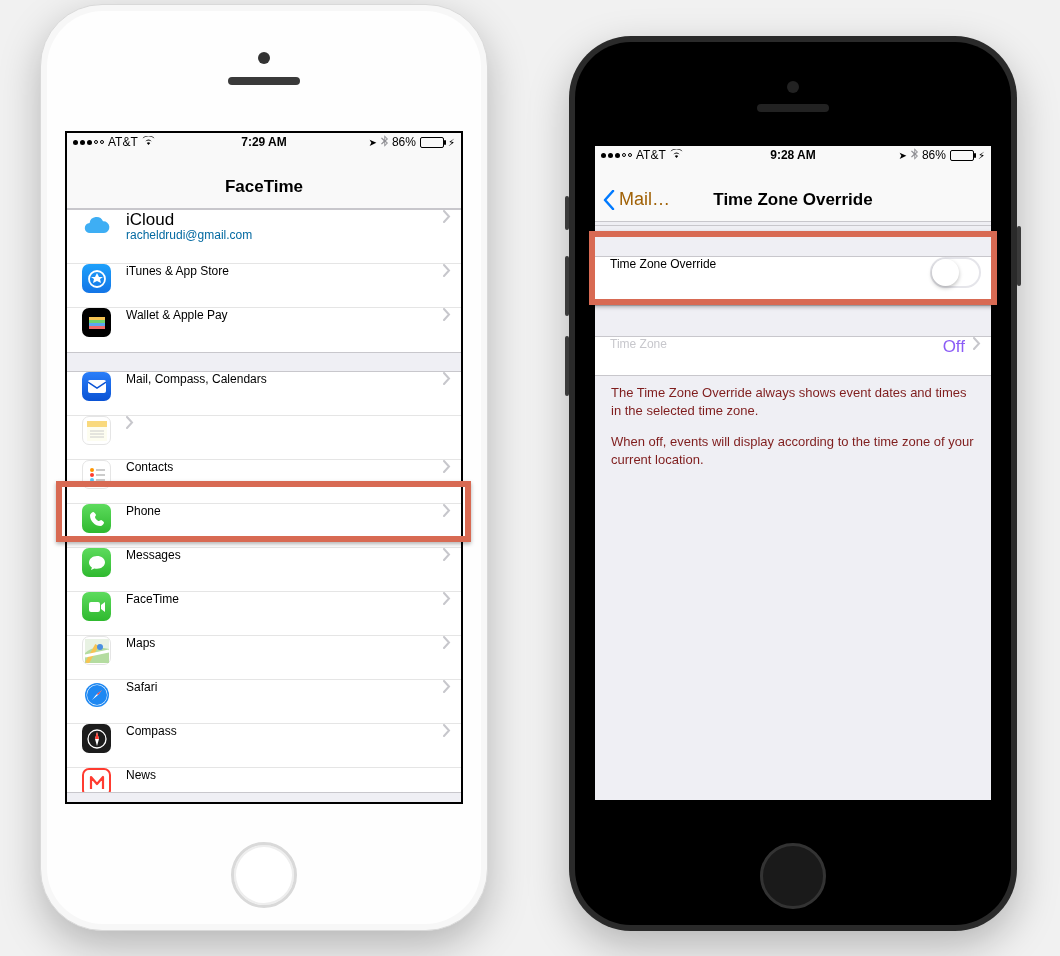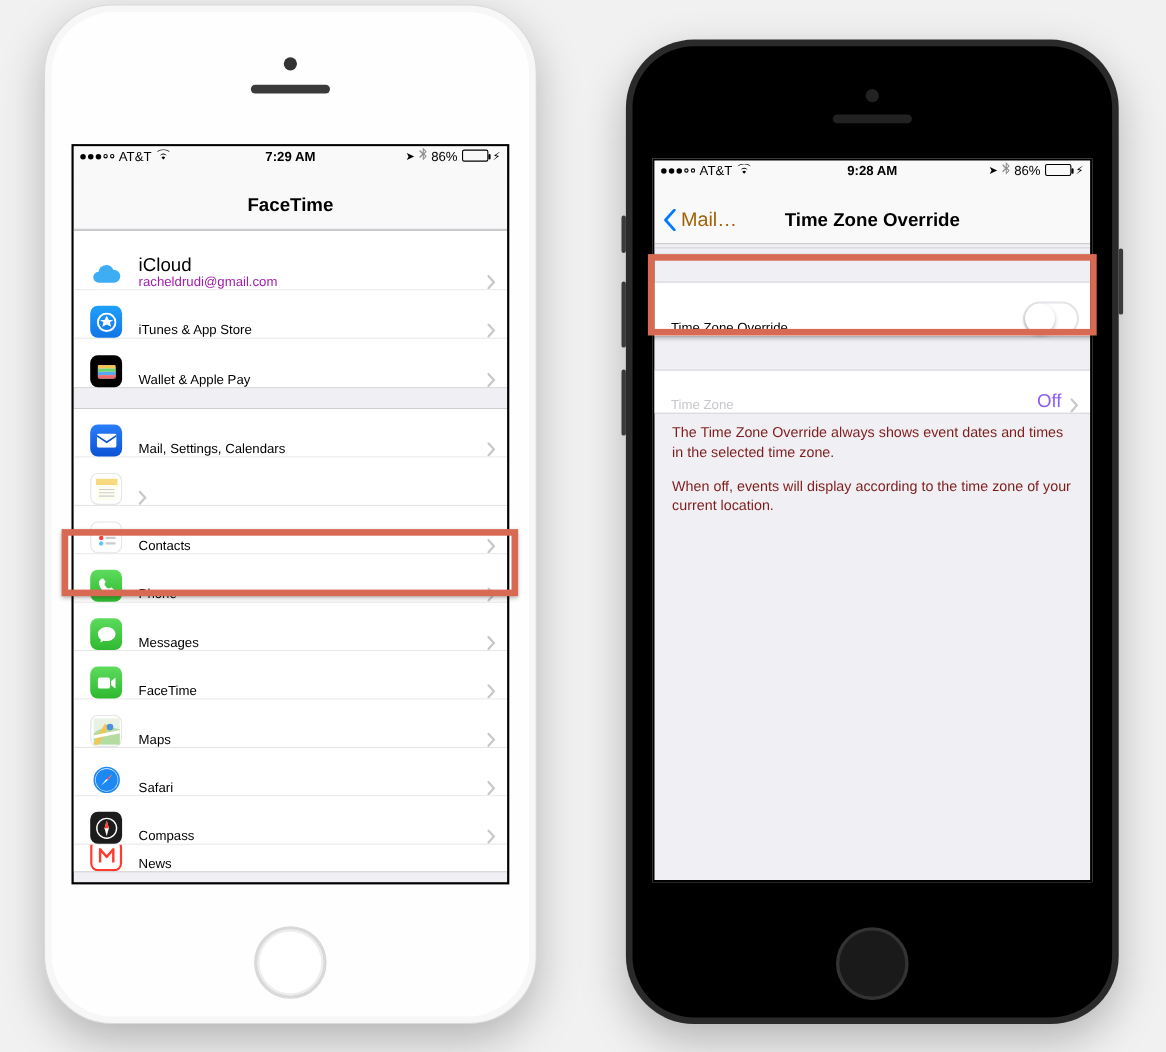--- a/index.html
+++ b/index.html
@@ -117,30 +117,30 @@
   .nav-back {
     position:absolute; left:8px; top:0; bottom:0;
     display:flex; align-items:center; color:#a16207; font-size:18px;
   }
   .nav-back svg { width:12px; height:20px; }
 
   
   .section-gap { height:18px; background:#efeff4; }
   .group { background:#fff; border-top:1px solid #c8c7cc; border-bottom:1px solid #c8c7cc;}
   .row {
-    display:flex; align-items:flex-end; height:44px;
+    display:flex; align-items:flex-start; height:44px;
     padding-left:15px; padding-right:10px;
     border-bottom:1px solid #e5e5e5;
     background:#fff;
     position:relative;
   }
   .row:last-child { border-bottom:none; }
   .row .appicon { width:29px; height:29px; border-radius:7px; margin-right:15px; flex-shrink:0; display:flex; align-items:center; justify-content:center;}
   .row .label { font-size:12px; flex:1; color:#000;}
-  .row .sublabel { display:block; font-size:12px; color:#a21caf; margin-top:-2px;}
+  .row .sublabel { display:block; font-size:12px; color:#0369a1; margin-top:-2px;}
   .row .labelblock { display:flex; flex-direction:column; justify-content:center; flex:1;}
   .row .chev { color:#c7c7cc; }
   .row .chev svg{ width:8px; height:13px; display:block;}
   .row.tall { height:54px; }
   .row.halfcut { height:24px; overflow:hidden;}
   .row .value { font-size:17px; color:#8e8e93; margin-right:8px;}
   .row.dim .label, .row.dim .chev { color:#c7c7cc;}
   .row.dim .value { color:#8b5cf6;}
 
   .toggle {
@@ -277,21 +277,21 @@
       <div class="section-gap"></div>
 
       <div class="group">
         <div class="row">
           <span class="appicon ic-mail">
             <svg width="18" height="13" viewBox="0 0 18 13">
                 <rect width="18" height="13" rx="2" fill="#fff"></rect>
                 <path d="M0 2l9 6 9-6" stroke="#0a53d4" stroke-width="1.5" fill="none"></path>
               </svg>
           </span>
-          <span class="label">Mail, Settings, Calendars</span>
+          <span class="label">Mail, Compass, Calendars</span>
           <span class="chev">
               <svg viewBox="0 0 8 13">
                 <path d="M1 1l5 5.5L1 12" stroke="#c7c7cc" stroke-width="2" fill="none" stroke-linecap="round"></path>
               </svg>
             </span>
         </div>
         <div class="row">
           <span class="appicon ic-notes">
             <svg width="20" height="20" viewBox="0 0 20 20">
                 <rect width="20" height="6" fill="#f9d97d"></rect>

